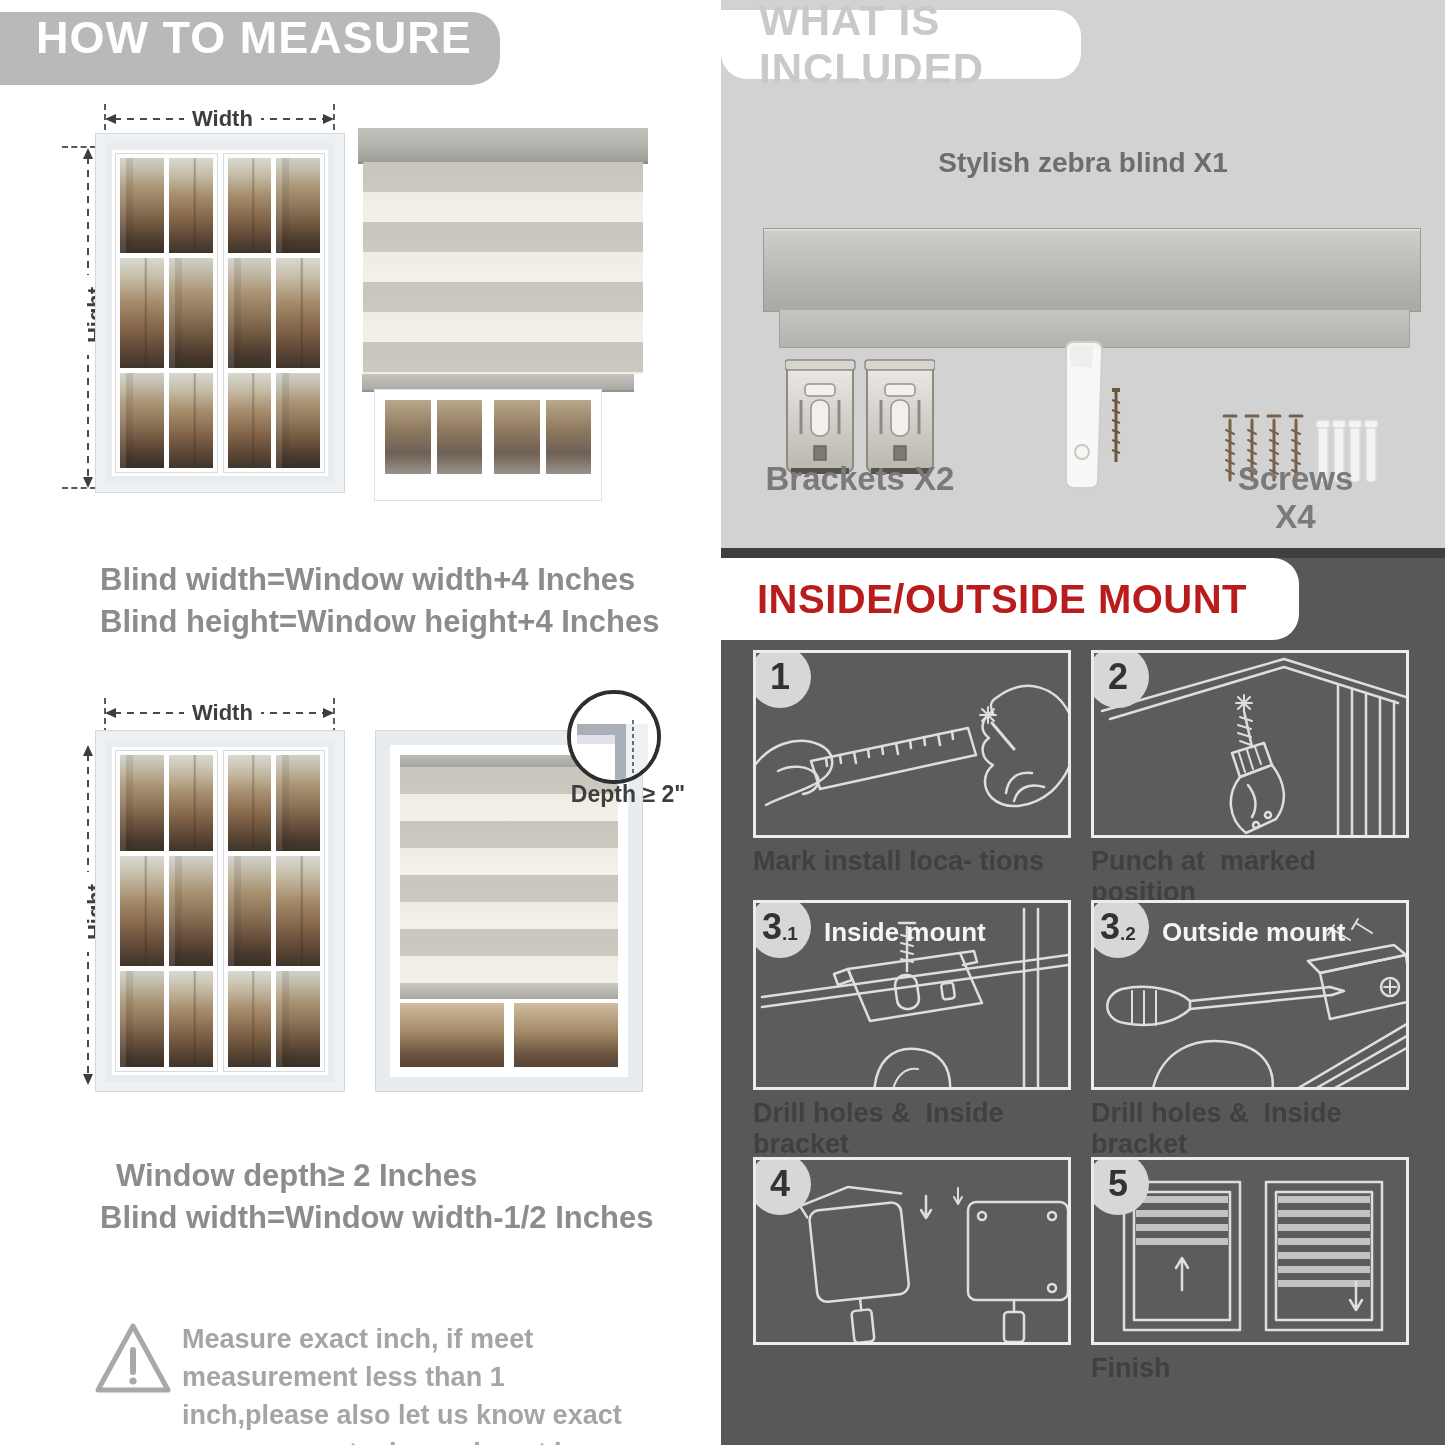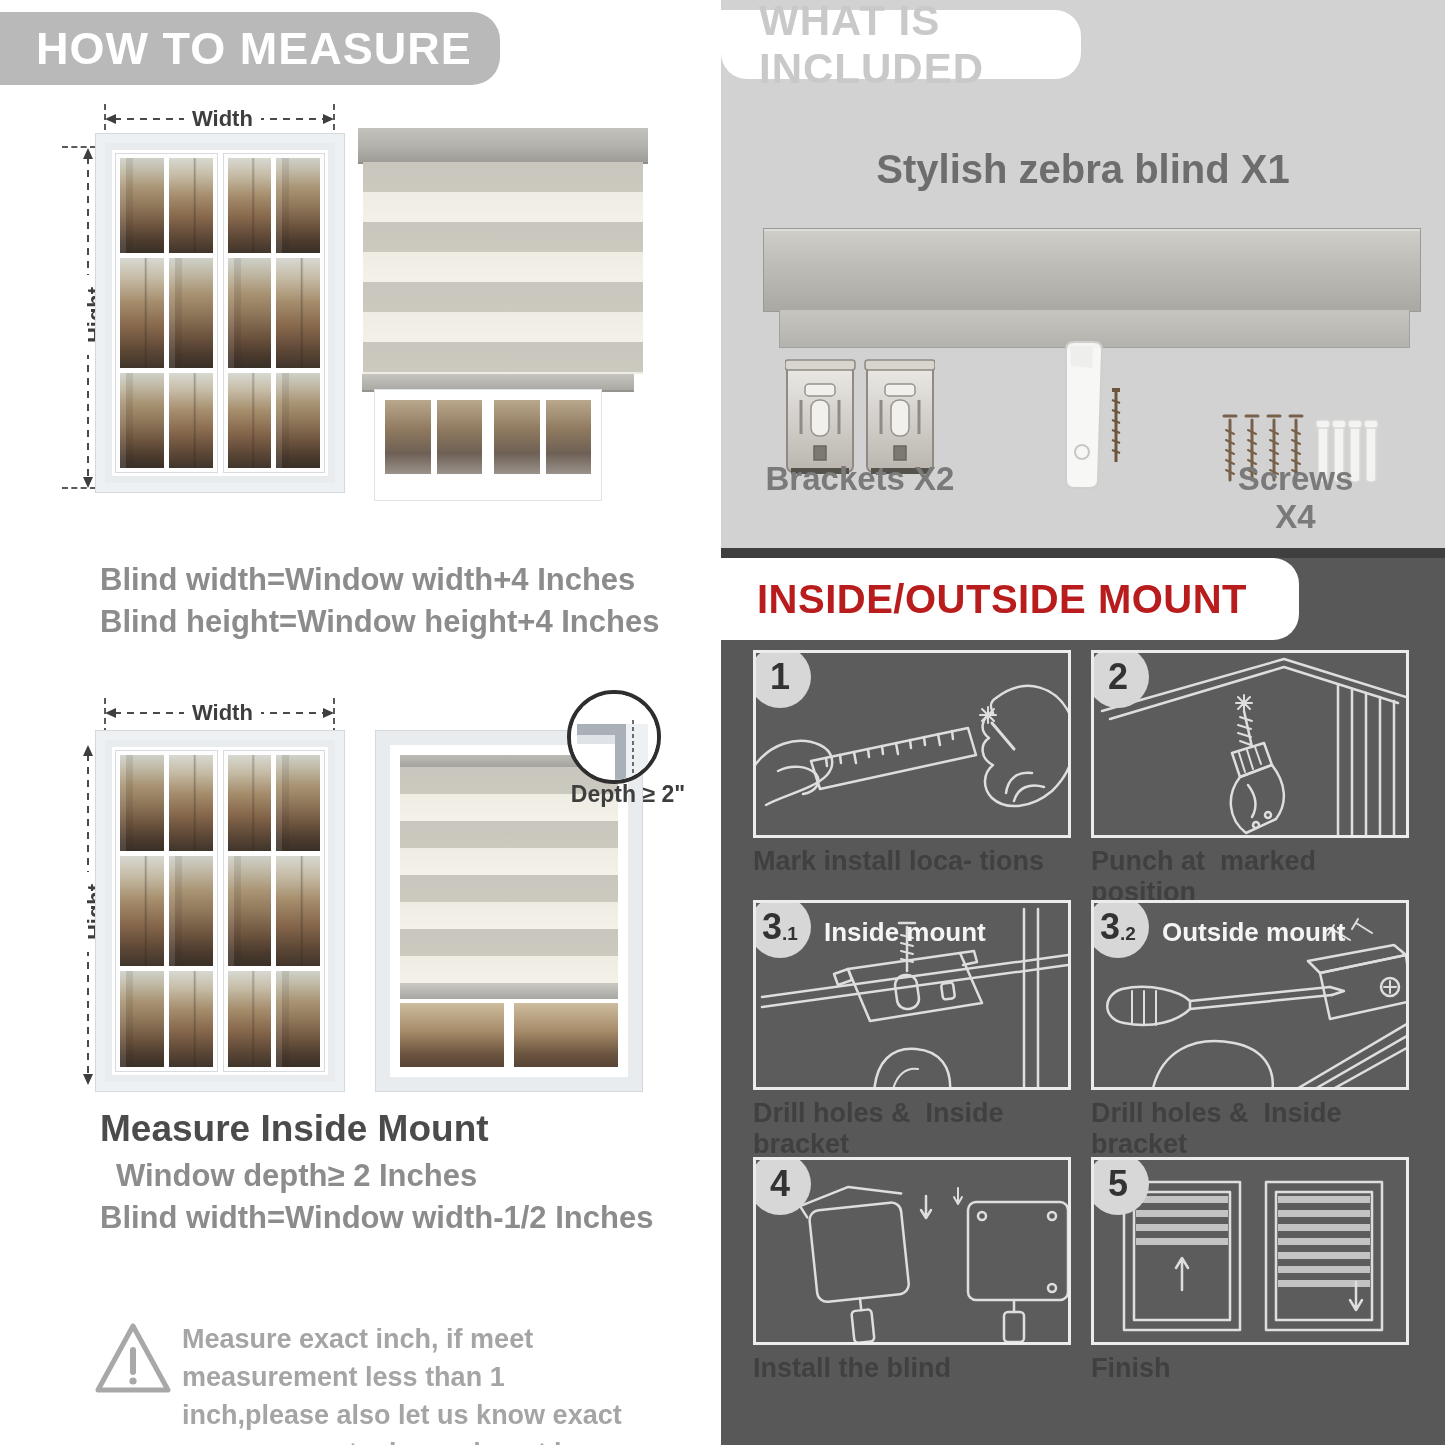--- a/index.html
+++ b/index.html
@@ -2,21 +2,21 @@
 <html><head>
 <meta charset="utf-8">
 <style>
   html,body{margin:0;padding:0;background:#fff;}
   #stage{position:relative;width:1445px;height:1445px;background:#ffffff;overflow:hidden;
          font-family:"Liberation Sans",sans-serif;-webkit-font-smoothing:antialiased;}
   .abs{position:absolute;}
 
   
   .howto-header{left:0;top:12px;width:500px;height:73px;background:#b9b9b9;
-    border-radius:0 28px 28px 0;display:flex;align-items:center;padding-left:36px;box-sizing:border-box;}
+    border-radius:0 28px 28px 0;display:flex;padding-left:36px;box-sizing:border-box;}
   .howto-header span{font-size:45px;font-weight:bold;color:#ffffff;letter-spacing:1px;}
 
   .section-title{font-size:37px;font-weight:bold;color:#4b4b4b;}
   .formula{font-size:31px;font-weight:bold;color:#8c8c8c;}
 
   
   .vguide{width:0;border-left:2px dashed #5a5a5a;}
   .hguide{height:0;border-top:2px dashed #5a5a5a;}
   .measure-label{font-size:22px;font-weight:bold;color:#3e3e3e;background:#ffffff;padding:0 8px;line-height:24px;}
   .vlabel{transform:rotate(-90deg);transform-origin:center;}
@@ -58,21 +58,21 @@
 
   .depth-circle{border-radius:50%;background:#ffffff;border:4px solid #2e2e2e;overflow:hidden;}
 
   .warning-text{font-size:27px;font-weight:bold;color:#a5a5a5;line-height:38px;}
 
   
   .included-panel{left:721px;top:0;width:724px;height:548px;background:#d2d2d2;}
   .included-header{left:721px;top:10px;width:360px;height:69px;background:#ffffff;
     border-radius:0 26px 26px 26px;display:flex;align-items:center;padding-left:38px;box-sizing:border-box;}
   .included-header span{font-size:42px;font-weight:bold;color:#c9c9c9;letter-spacing:1px;}
-  .product-label{left:721px;top:147px;width:724px;text-align:center;font-size:40px;font-weight:bold;color:#6d6d6d;}
+  .product-label{left:721px;top:147px;width:724px;text-align:center;font-size:28px;font-weight:bold;color:#6d6d6d;}
   .headrail{background:linear-gradient(180deg,#cfcec9 0%,#bdbcb7 45%,#a9a8a3 100%);
     border:1px solid #9b9a95;box-shadow:inset 0 2px 0 #dddcd7;}
   .headrail-lip{background:linear-gradient(180deg,#c6c5c0 0%,#b3b2ad 100%);border:1px solid #a3a29d;border-top:none;}
   .item-label{font-size:33px;font-weight:bold;color:#7a7a7a;text-align:center;}
 
   .dark-panel{left:721px;top:548px;width:724px;height:897px;background:#585858;}
   .dark-panel::before{content:"";position:absolute;left:0;top:0;width:100%;height:10px;background:#3f3f3f;}
   .mount-header{left:721px;top:558px;width:578px;height:82px;background:#ffffff;
     border-radius:0 26px 26px 0;display:flex;align-items:center;padding-left:36px;box-sizing:border-box;}
   .mount-header span{font-size:40px;font-weight:bold;color:#b91c1c;letter-spacing:.5px;}
@@ -210,21 +210,20 @@
       <rect x="-4" y="-4" width="94" height="94" fill="#ffffff"></rect>
       <rect x="6" y="30" width="66" height="11" fill="#aab0b8"></rect>
       <rect x="44" y="30" width="11" height="58" fill="#aab0b8"></rect>
       <rect x="6" y="41" width="38" height="9" fill="#dfe3e8"></rect>
       <rect x="55" y="30" width="22" height="58" fill="#eef1f4"></rect>
       <line x1="62" y1="26" x2="62" y2="86" stroke="#4a4a4a" stroke-width="1.6" stroke-dasharray="4 3"></line>
     </svg>
   </div>
   <div class="abs measure-label" style="left:555px;top:782px;width:130px;text-align:center;font-size:23px;background:transparent;">Depth ≥ 2"</div>
 
-  <div class="abs section-title" style="left:100px;top:1108px;">Measure Inside Mount</div>
   <div class="abs formula" style="left:116px;top:1158px;">Window depth≥ 2 Inches</div>
   <div class="abs formula" style="left:100px;top:1200px;">Blind width=Window width-1/2 Inches</div>
 
   <svg class="abs" style="left:92px;top:1318px;" width="82" height="84">
     <polygon points="41,8 76,72 6,72" fill="none" stroke="#a8a8a8" stroke-width="5" stroke-linejoin="round"></polygon>
     <line x1="41" y1="32" x2="41" y2="54" stroke="#a8a8a8" stroke-width="6" stroke-linecap="round"></line>
     <circle cx="41" cy="63" r="3.6" fill="#a8a8a8"></circle>
   </svg>
   <div class="abs warning-text" style="left:182px;top:1320px;width:452px;">Measure exact inch, if meet measurement less than 1 inch,please also let us know exact measurement, please do not leave it</div>
 
@@ -448,21 +447,20 @@
         <circle cx="296" cy="128" r="4"></circle>
       <path d="M202,28 L202,42 M198,37 L202,44 L206,37" stroke-width="2"></path>
       <path d="M258,140 L258,152"></path>
         <rect x="248" y="152" width="20" height="30" rx="4"></rect>
     </svg>
     <div class="badge">
       <span class="n">4</span>
         <span class="s"></span>
     </div>
   </div>
-  <div class="abs caption" style="left:753px;top:1353px;width:330px;">Install the blind</div>
 
   <div class="step-frame" style="left:1091px;top:1157px;">
     <svg class="art" width="318" height="188">
       <rect x="30" y="22" width="116" height="148"></rect>
       <rect x="40" y="32" width="96" height="128"></rect>
       <g fill="#cfcfcf" stroke="none" opacity="0.9">
         <rect x="42" y="36" width="92" height="7"></rect>
           <rect x="42" y="50" width="92" height="7"></rect>
         <rect x="42" y="64" width="92" height="7"></rect>
           <rect x="42" y="78" width="92" height="7"></rect>

